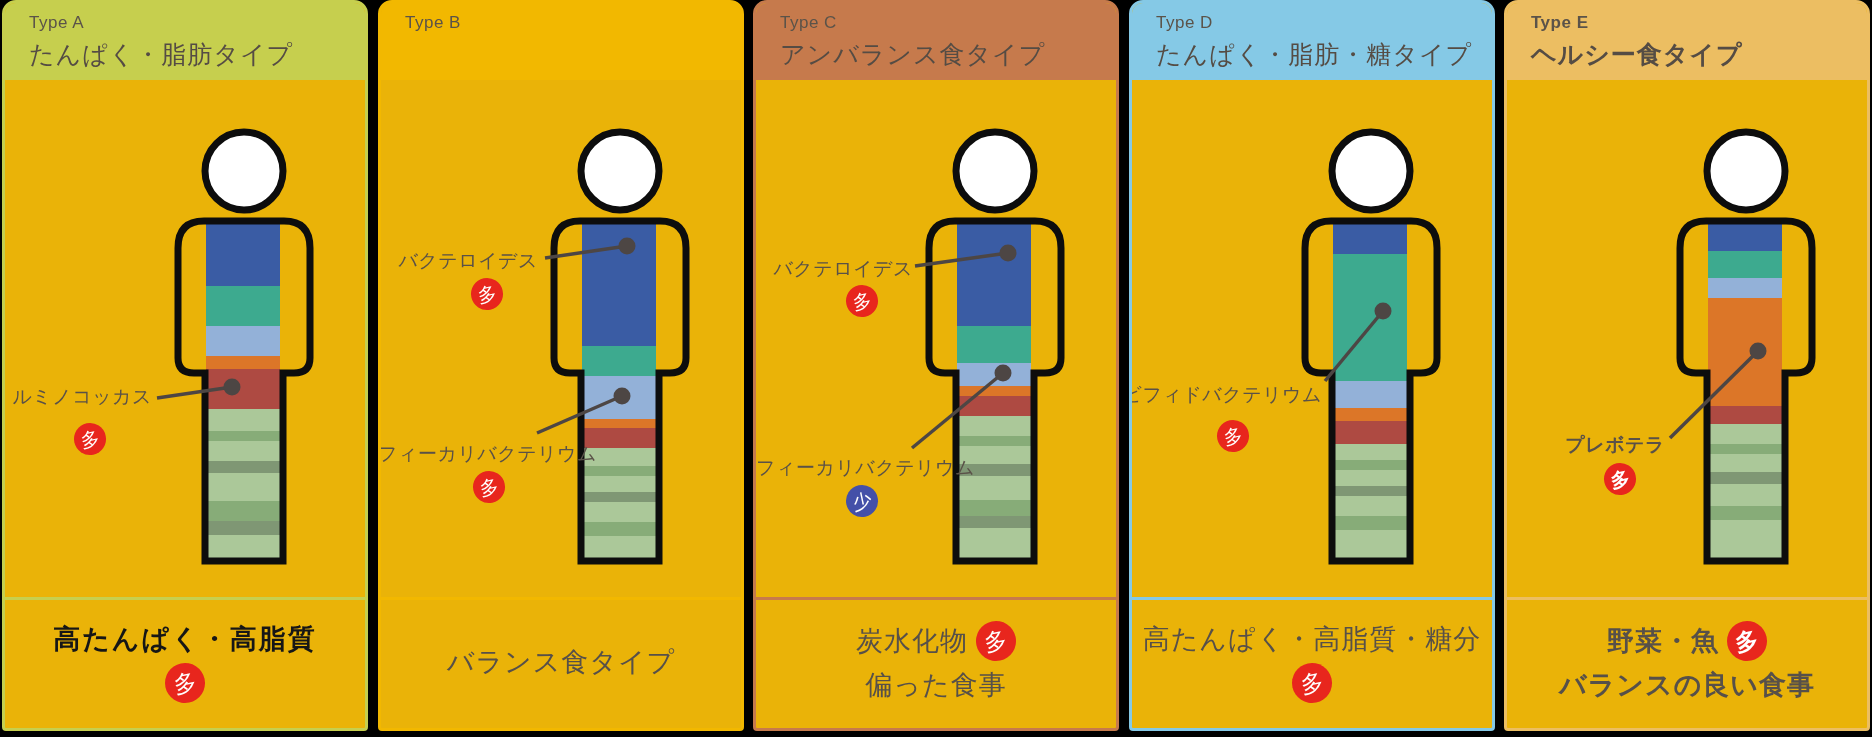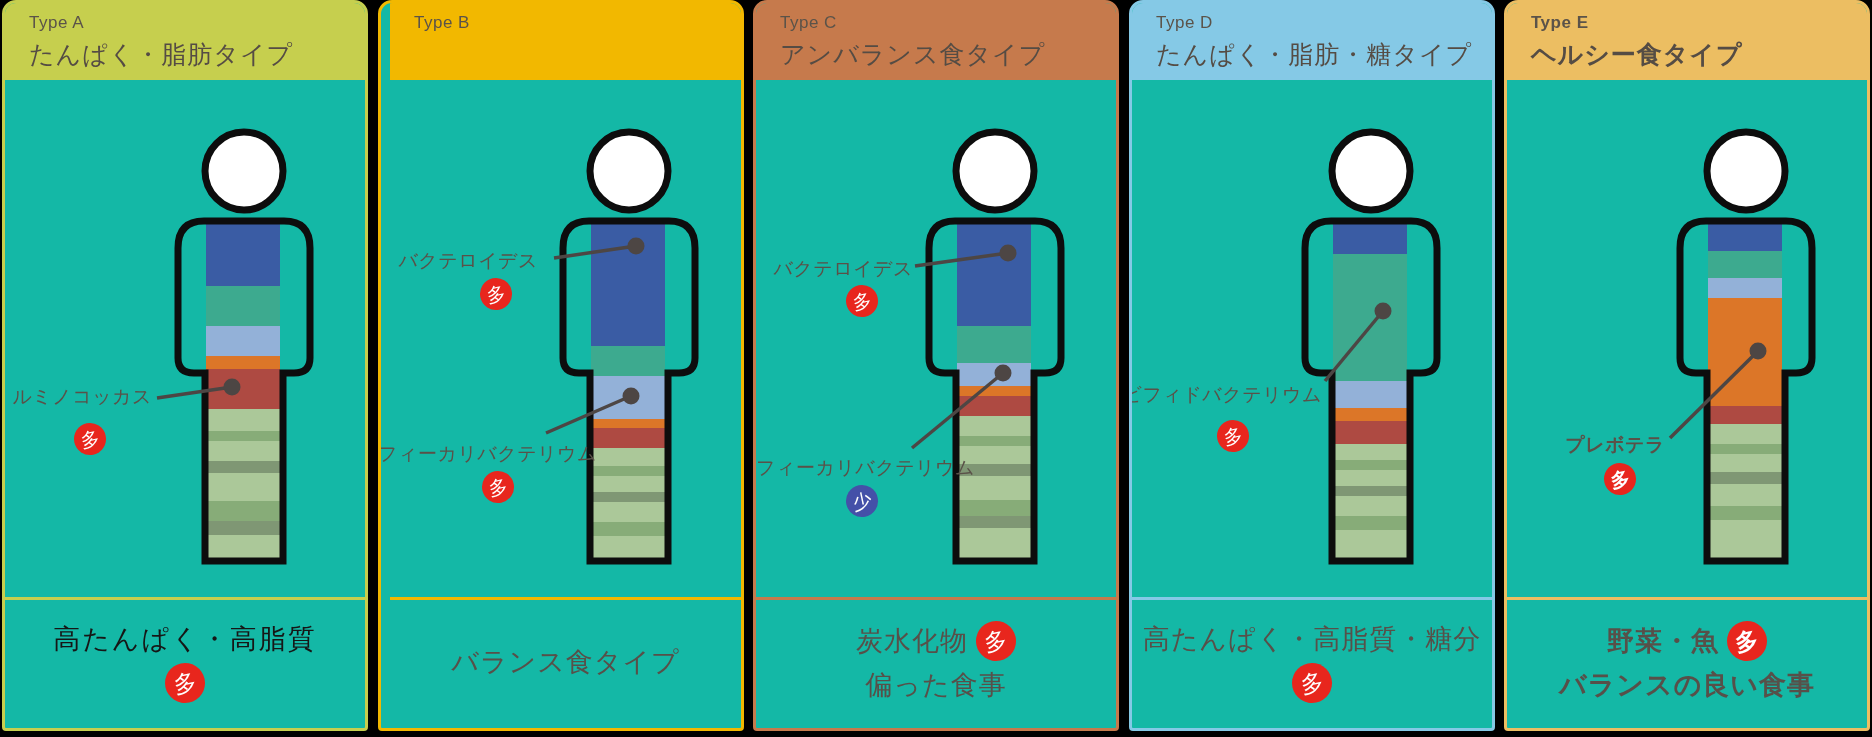--- a/index.html
+++ b/index.html
@@ -3,21 +3,21 @@
 <meta charset="utf-8">
 <style>
   html,body{margin:0;padding:0;}
   body{
     width:1872px;height:737px;position:relative;background:#000;
     font-family:"Liberation Sans","DejaVu Sans",sans-serif;
     -webkit-font-smoothing:antialiased;
   }
   .card{
     position:absolute;top:0;width:366px;height:731px;
-    background:#14b8a6;border:3px solid var(--accent);
+    background:#eab308;border:3px solid var(--accent);
     border-radius:14px 14px 4px 4px;overflow:hidden;
     display:flex;flex-direction:column;box-sizing:border-box;
   }
   .card-header{
     height:77px;background:var(--accent);
     padding:10px 0 0 24px;box-sizing:border-box;flex:none;
   }
   .type-label{font-size:17px;color:#5b5349;letter-spacing:.5px;}
   .card-title{font-size:25px;color:#554c44;margin-top:5px;letter-spacing:1px;}
   .figure-area{position:relative;height:517px;flex:none;}
@@ -42,21 +42,21 @@
   }
   .card-footer{
     flex:1;border-top:3px solid var(--accent);
     display:flex;flex-direction:column;align-items:center;justify-content:center;
     gap:6px;padding-bottom:4px;
   }
   .foot-line{
     font-size:27px;color:#575049;letter-spacing:1px;
     display:flex;align-items:center;gap:8px;
   }
-  .foot-line.strong{color:#161616;font-weight:normal;letter-spacing:2px;}
+  .foot-line.strong{color:#161616;font-weight:bold;letter-spacing:2px;}
   .foot-badge{
     width:40px;height:40px;border-radius:50%;flex:none;
     color:#fff;font-size:23px;line-height:41px;text-align:center;
     transform:rotate(-12deg);
   }
 </style>
 </head>
 <body>
 
 <div class="card" style="left: 2px; --accent: #c6cf4e;">
@@ -88,21 +88,21 @@
     </svg>
     <div class="ann-label" style="right:213px;top:304px">ルミノコッカス</div>
     <div class="ann-badge" style="left: 69px; top: 343px; background: rgb(232, 38, 29);">多</div>
   </div>
   <div class="card-footer">
     <div class="foot-line strong">高たんぱく・高脂質</div>
     <div class="foot-badge" style="background: rgb(232, 38, 29);">多</div>
   </div>
 </div>
 
-<div class="card" style="left: 378px; padding-left: 9px; --accent: #f2b800;">
+<div class="card" style="left: 378px; --accent: #f2b800;">
   <div class="card-header">
     <div class="type-label">Type B</div>
   </div>
   <div class="figure-area">
     <div class="bands">
         <div style="height: 125px; background: rgb(58, 92, 164);"></div>
         <div style="height: 30px; background: rgb(61, 170, 143);"></div>
         <div style="height: 43px; background: rgb(147, 177, 216);"></div>
         <div style="height: 9px; background: rgb(220, 118, 40);"></div>
         <div style="height: 20px; background: rgb(174, 74, 66);"></div>

